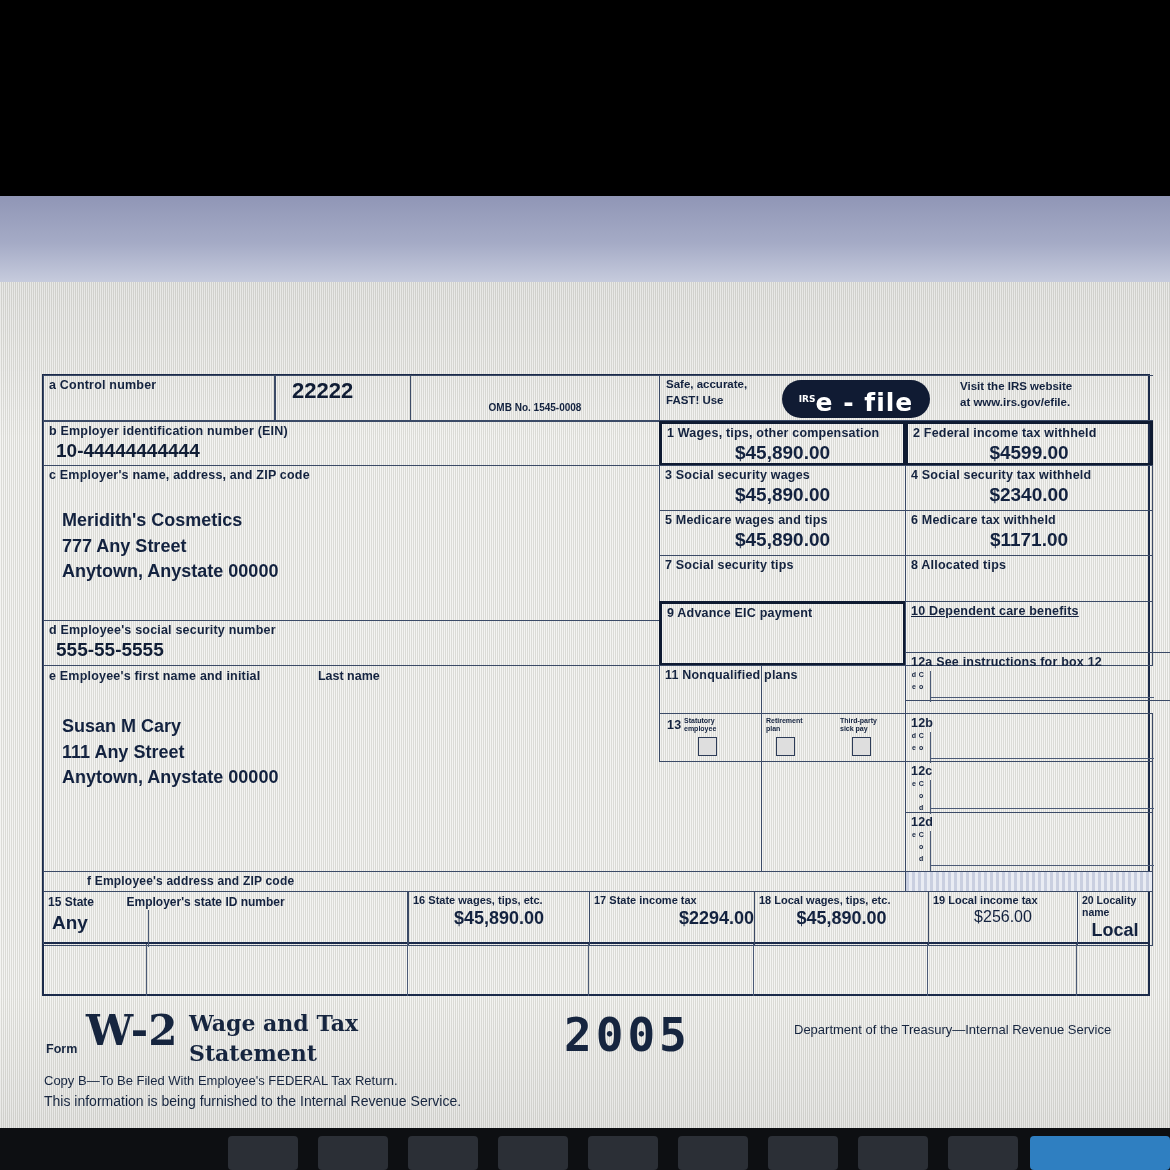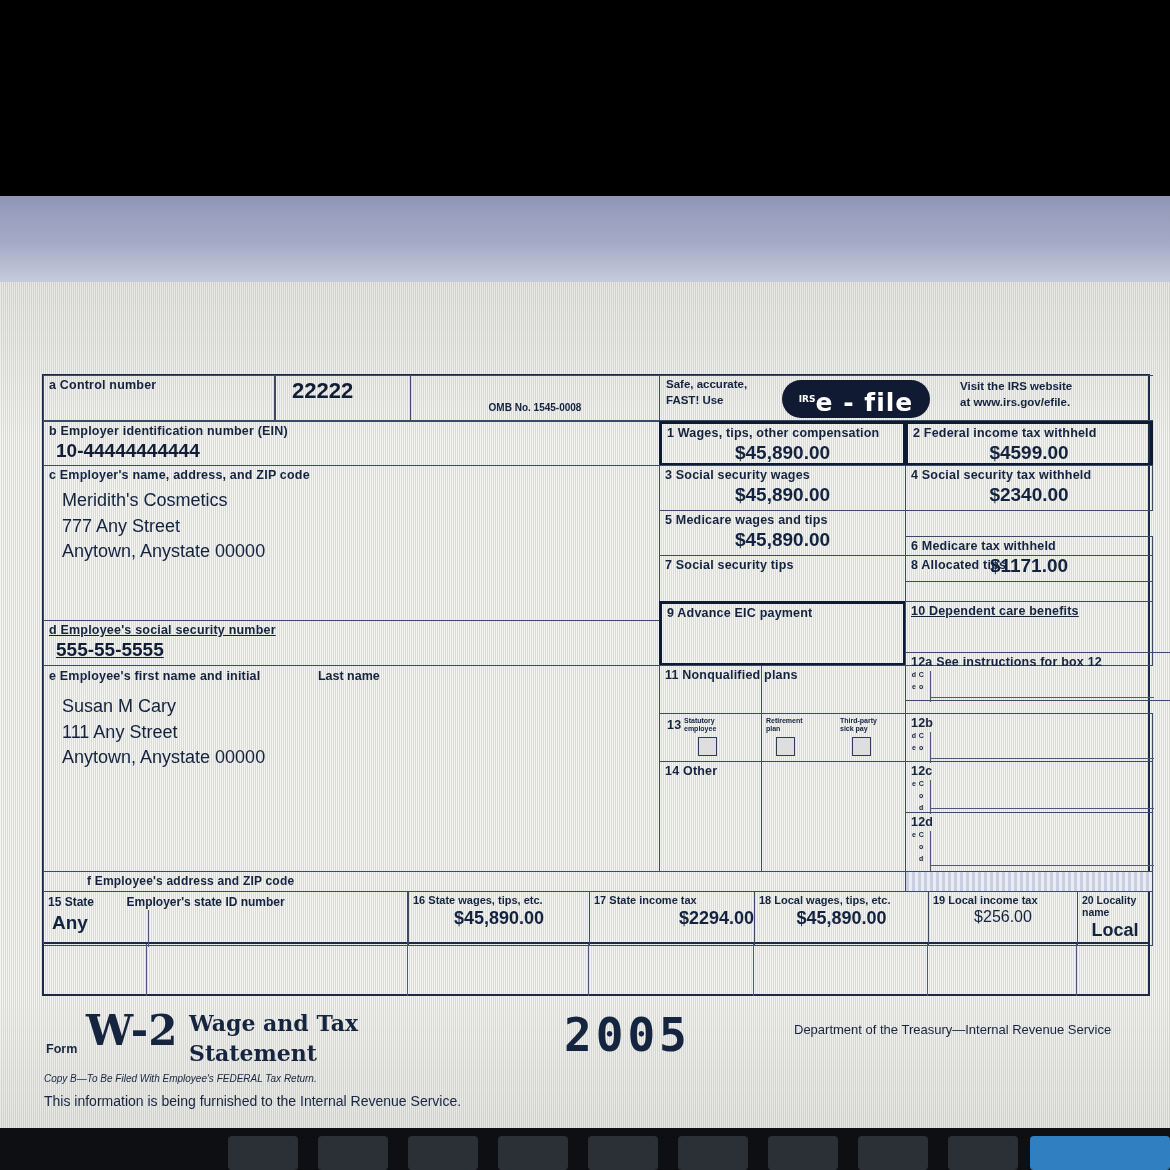--- a/index.html
+++ b/index.html
@@ -115,23 +115,24 @@
   }
   .val-c {
     font-size: 19px;
     font-weight: bold;
     text-align: center;
     display: block;
     padding-top: 2px;
   }
   .addr {
     font-size: 18px;
-    font-weight: normal;
+    font-weight: bold;
     line-height: 1.42;
     padding: 6px 0 0 18px;
+    margin-top: 20px;
   }
   .heavy {
     border: 3px solid #0e1a31;
   }
   .efile-oval {
     position: absolute;
     width: 148px; height: 38px;
     border-radius: 19px;
     background: #101b33;
     color: #fff;
@@ -238,35 +239,35 @@
       </div>
       <div class="cell" style="left:861px; top:89px; width:248px; height:46px;">
         <span class="lbl">4  Social security tax withheld</span>
         <span class="val-c">$2340.00</span>
       </div>
 
       <div class="cell" style="left:615px; top:134px; width:247px; height:46px;">
         <span class="lbl">5  Medicare wages and tips</span>
         <span class="val-c">$45,890.00</span>
       </div>
-      <div class="cell" style="left:861px; top:134px; width:248px; height:46px;margin-top:26px;">
+      <div class="cell" style="left:861px; top:134px; width:248px; height:46px;">
         <span class="lbl">6  Medicare tax withheld</span>
         <span class="val-c">$1171.00</span>
       </div>
 
       <div class="cell" style="left:615px; top:179px; width:247px; height:47px;">
         <span class="lbl">7  Social security tips</span>
         <span class="val-c"></span>
       </div>
       <div class="cell" style="left:861px; top:179px; width:248px; height:47px;">
         <span class="lbl">8  Allocated tips</span>
         <span class="val-c"></span>
       </div>
 
-      <div class="cell" style="left:-1px; top:244px; width:617px; height:46px;text-decoration:underline;">
+      <div class="cell" style="left:-1px; top:244px; width:617px; height:46px;">
         <span class="lbl">d  Employee's social security number</span>
         <span class="val">555-55-5555</span>
       </div>
       <div class="cell heavy" style="left:615px; top:225px; width:247px; height:65px;">
         <span class="lbl">9  Advance EIC payment</span>
         <span class="val-c"></span>
       </div>
       <div class="cell" style="left:861px; top:225px; width:248px; height:65px;text-decoration:underline;">
         <span class="lbl">10  Dependent care benefits</span>
         <span class="val-c"></span>
@@ -301,23 +302,20 @@
         <div class="cbox" style="left:116px; top:23px;"></div>
         <div class="cbox" style="left:192px; top:23px;"></div>
       </div>
       <div class="cell" style="left:861px; top:337px; width:248px; height:49px;">
         <span class="lbl">12b</span>
         <span class="tiny-vert" style="left:4px; top:18px;">C o d e</span>
         <div class="vline" style="left:24px; top:18px; height:31px;"></div>
         <div class="hline" style="left:24px; top:44px; width:224px;"></div>
       </div>
 
-      <div class="cell" style="left:615px; top:385px; width:247px; height:111px;">
-        <span class="lbl">14   Other</span>
-      </div>
       <div class="cell" style="left:861px; top:385px; width:248px; height:52px;">
         <span class="lbl">12c</span>
         <span class="tiny-vert" style="left:4px; top:18px;">C o d e</span>
         <div class="vline" style="left:24px; top:18px; height:34px;"></div>
         <div class="hline" style="left:24px; top:46px; width:224px;"></div>
       </div>
 
       <div class="cell" style="left:861px; top:436px; width:248px; height:60px;">
         <span class="lbl">12d</span>
         <span class="tiny-vert" style="left:4px; top:18px;">C o d e</span>
@@ -367,21 +365,21 @@
       <div style="position:absolute; left:1032px; top:0; width:1px; height:52px; background:#4b5a76;"></div>
     </div>
 
     <div class="blur" style="position:absolute; left:44px; top:716px; width:1100px; height:110px; color:#16253f;">
       <span style="position:absolute; left:2px; top:44px; font-size:12.5px; font-weight:bold;">Form</span>
       <span style="position:absolute; left:42px; top:8px; font-size:42px; font-weight:bold; font-family:'DejaVu Serif', serif;">W-2</span>
       <span style="position:absolute; left:145px; top:12px; font-size:22px; font-weight:bold; font-family:'DejaVu Serif', serif;">Wage and Tax</span>
       <span style="position:absolute; left:145px; top:42px; font-size:22px; font-weight:bold; font-family:'DejaVu Serif', serif;">Statement</span>
       <span style="position:absolute; left:520px; top:10px; font-size:46px; font-weight:bold; letter-spacing:4px; font-family:'DejaVu Sans Mono', monospace;">2005</span>
       <span style="position:absolute; left:750px; top:24px; font-size:13px;">Department of the Treasury—Internal Revenue Service</span>
-      <span style="position:absolute; left:0px; top:75px; font-size:10px;font-style:italic;">Copy B—To Be Filed With Employee's FEDERAL Tax Return.</span>
+      <span style="position:absolute; left:0px; top:75px; font-size:13px;">Copy B—To Be Filed With Employee's FEDERAL Tax Return.</span>
       <span style="position:absolute; left:0px; top:95px; font-size:14px;">This information is being furnished to the Internal Revenue Service.</span>
     </div>
   </div>
 
   <div class="bottomstrip"></div>
   <div class="bottom-key" style="left:228px; width:70px;"></div>
   <div class="bottom-key" style="left:318px; width:70px;"></div>
   <div class="bottom-key" style="left:408px; width:70px;"></div>
   <div class="bottom-key" style="left:498px; width:70px;"></div>
   <div class="bottom-key" style="left:588px; width:70px;"></div>

